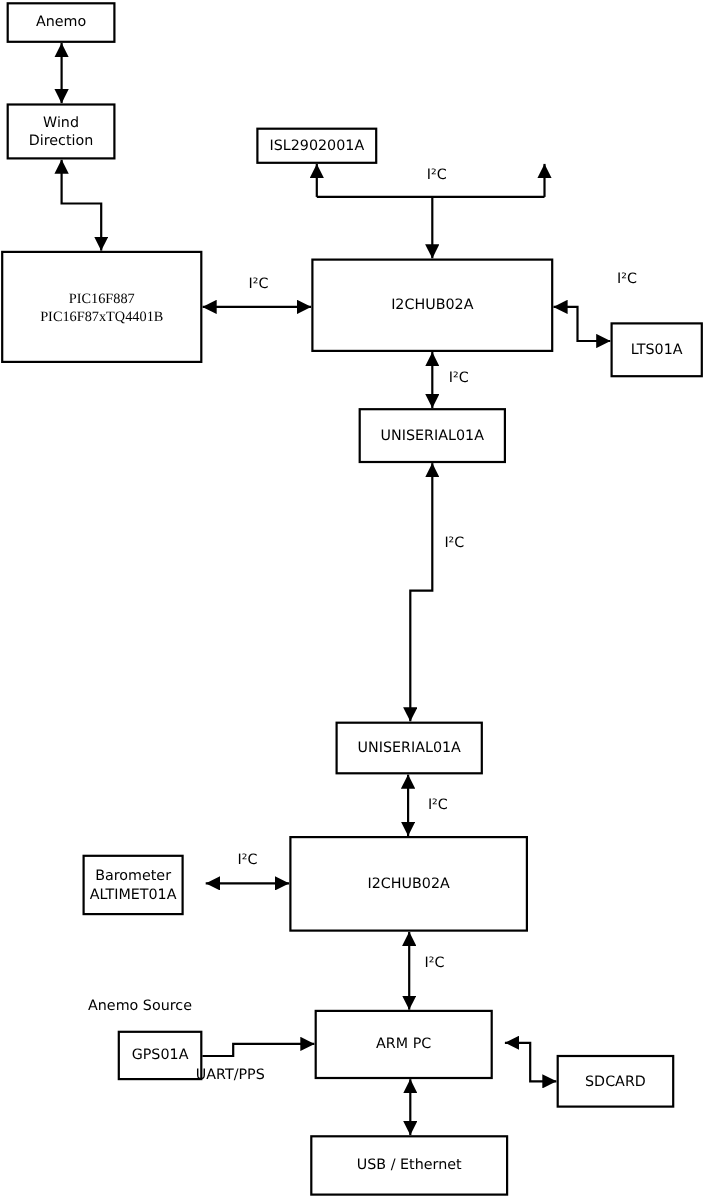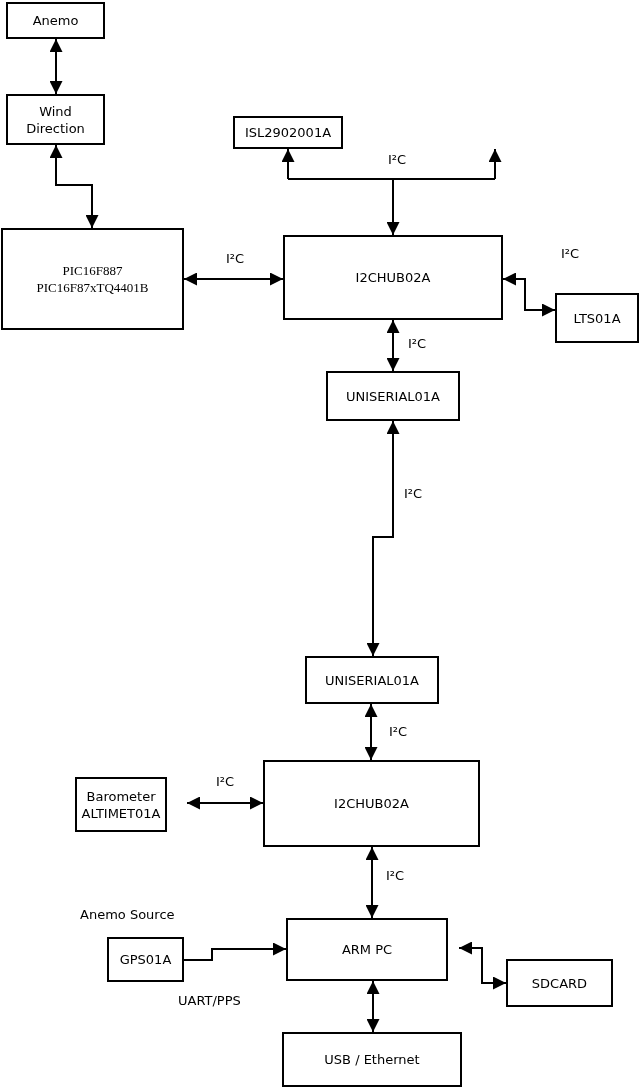--- a/index.html
+++ b/index.html
@@ -31,21 +31,21 @@
   #node-usb    { left:282px; top:1032px; width:180px; height:55px; }
 
   #lbl-bus        { left:388px; top:153px; }
   #lbl-pic-hub1   { left:226px; top:252px; }
   #lbl-hub1-lts   { left:561px; top:247px; }
   #lbl-hub1-uni1  { left:408px; top:337px; }
   #lbl-uni-link   { left:404px; top:487px; }
   #lbl-uni2-hub2  { left:389px; top:725px; }
   #lbl-baro-hub2  { left:216px; top:775px; }
   #lbl-hub2-armpc { left:386px; top:869px; }
-  #lbl-uart       { left:178px; top:971px;margin-top:23px; }
+  #lbl-uart       { left:178px; top:971px; }
   #lbl-time       { left:80px;  top:908px; }
 </style>
 </head>
 <body>
 
 <div id="canvas">
 
   <svg class="wires" viewBox="0 0 640 1089" xmlns="http://www.w3.org/2000/svg">
     <defs>
       <marker id="ah" viewBox="0 0 10 10" refX="10" refY="5" markerWidth="6.5" markerHeight="6.5" orient="auto-start-reverse">

